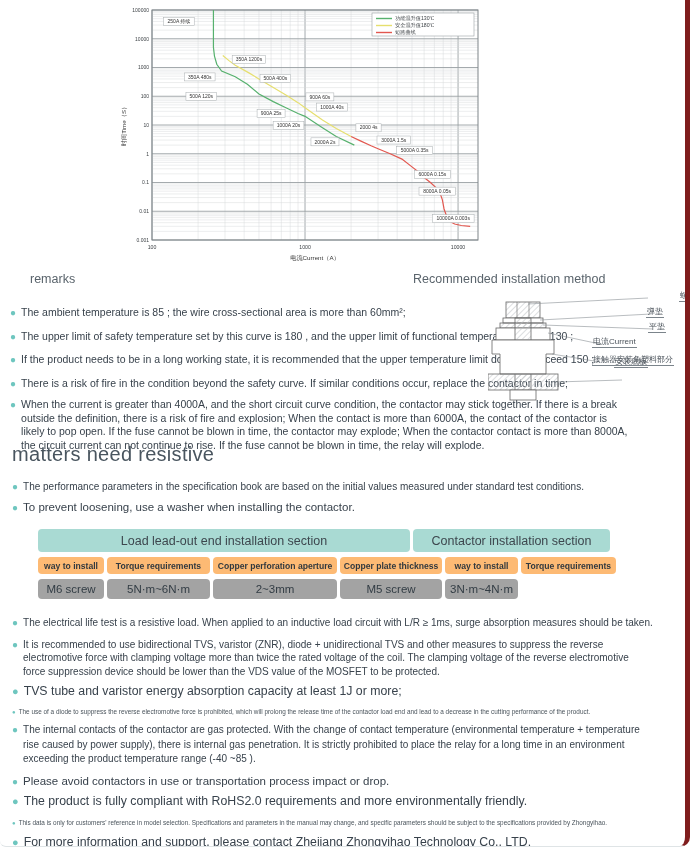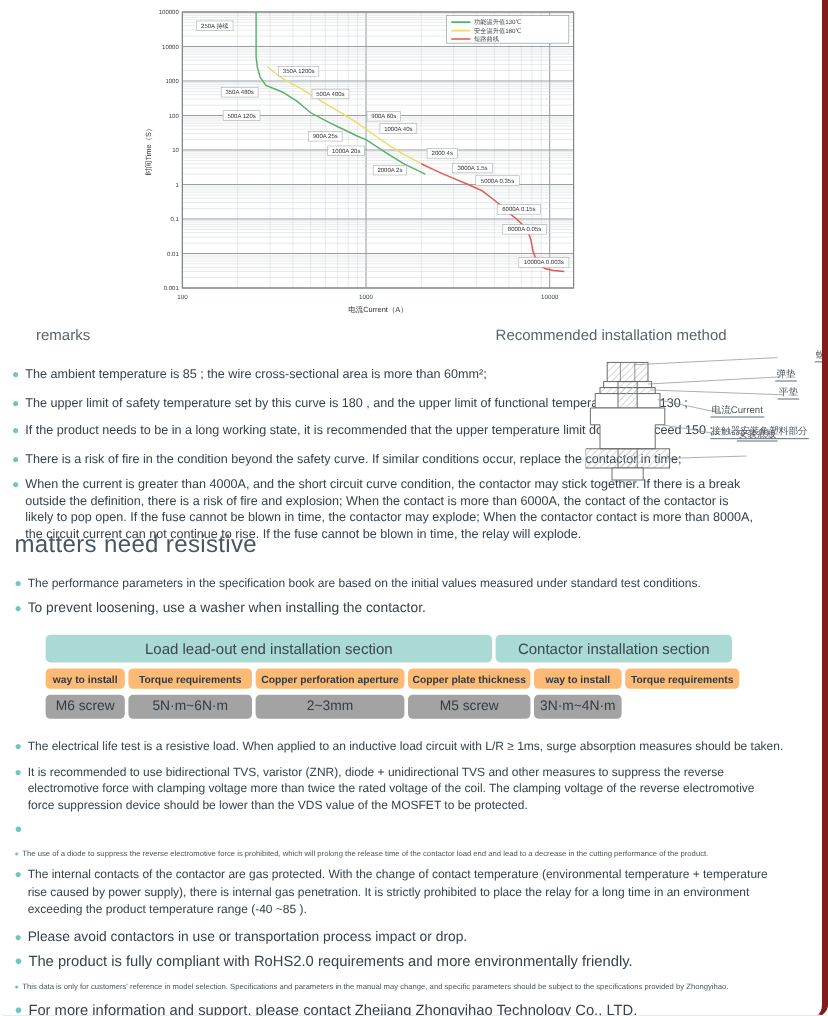--- a/index.html
+++ b/index.html
@@ -305,20 +305,21 @@
     <div class="bullet b-sm" style="margin-top:17px;width:648px;">
         <span class="dot">●</span>
         <span>The electrical life test is a resistive load. When applied to an inductive load circuit with L/R ≥ 1ms, surge absorption measures should be taken.</span>
       </div>
     <div class="bullet b-sm" style="margin-top:8px;width:630px;">
         <span class="dot">●</span>
         <span>It is recommended to use bidirectional TVS, varistor (ZNR), diode + unidirectional TVS and other measures to suppress the reverse electromotive force with clamping voltage more than twice the rated voltage of the coil. The clamping voltage of the reverse electromotive force suppression device should be lower than the VDS value of the MOSFET to be protected.</span>
       </div>
     <div class="bullet b-lg" style="margin-top:6px;">
         <span class="dot">●</span>
+        <span>TVS tube and varistor energy absorption capacity at least 1J or more;</span>
       </div>
     <div class="bullet b-xs" style="margin-top:9px;width:655px;">
         <span class="dot">●</span>
         <span>The use of a diode to suppress the reverse electromotive force is prohibited, which will prolong the release time of the contactor load end and lead to a decrease in the cutting performance of the product.</span>
       </div>
     <div class="bullet b-sm" style="margin-top:7px;width:640px;line-height:14.5px;">
         <span class="dot">●</span>
         <span>The internal contacts of the contactor are gas protected. With the change of contact temperature (environmental temperature + temperature rise caused by power supply), there is internal gas penetration. It is strictly prohibited to place the relay for a long time in an environment exceeding the product temperature range (-40  ~85  ).</span>
       </div>
     <div class="bullet b-md" style="margin-top:8px;">

